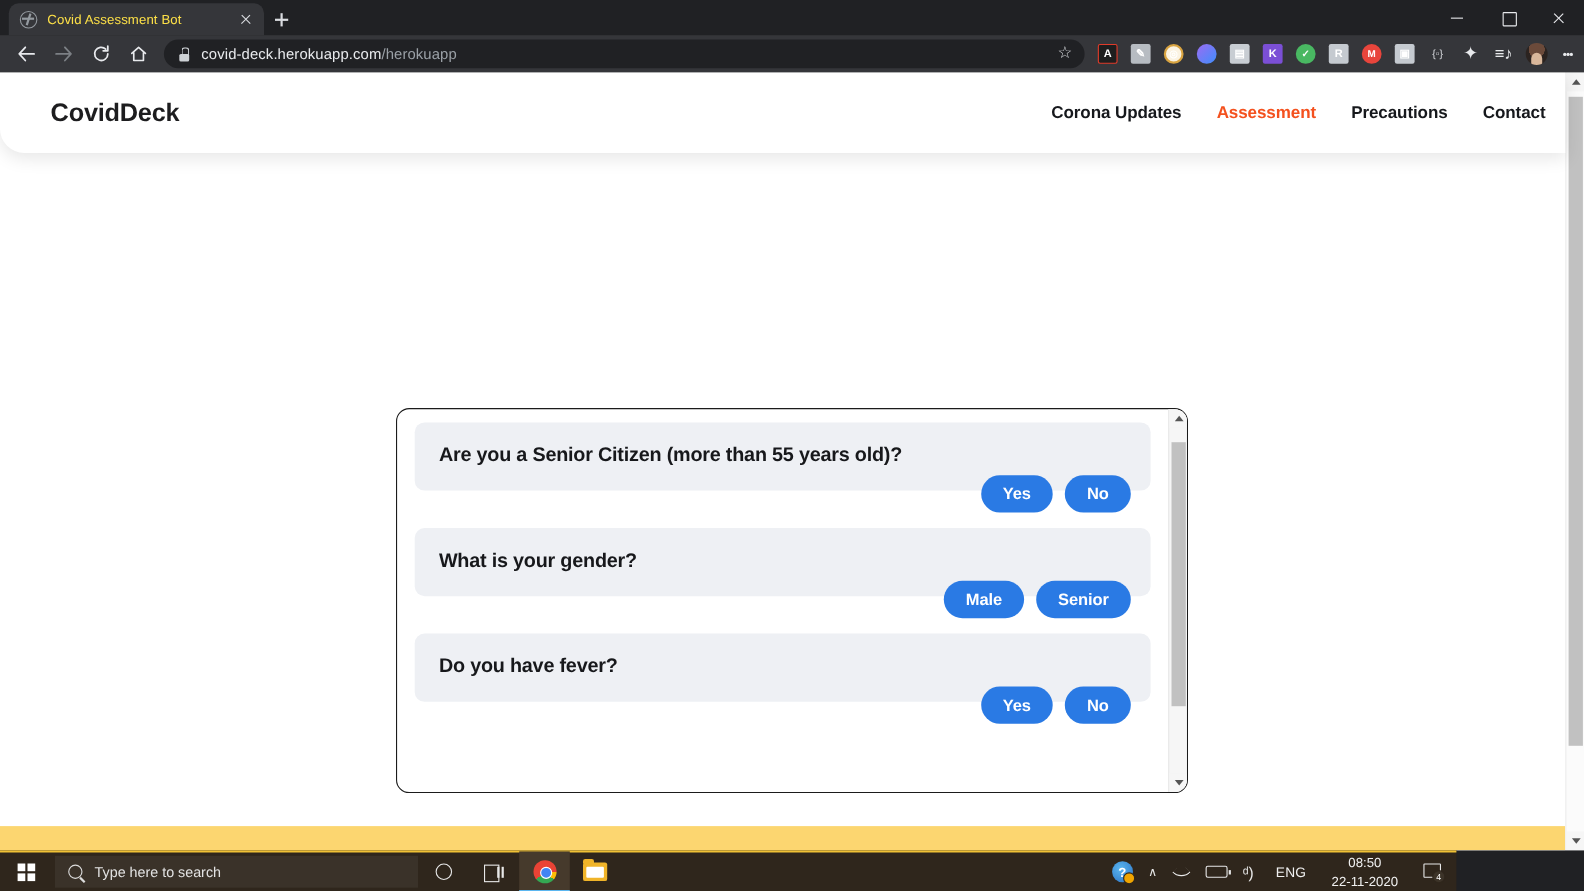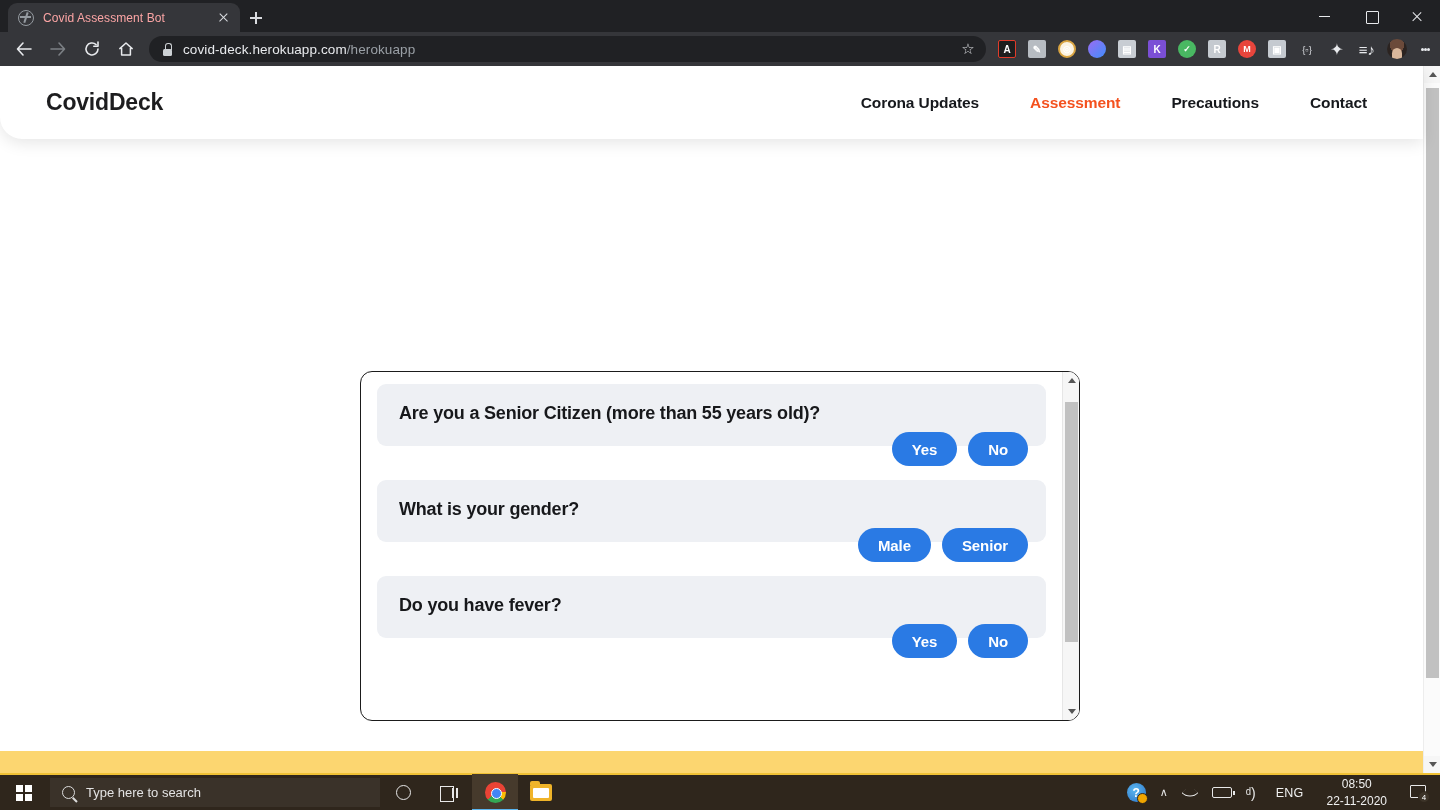--- a/index.html
+++ b/index.html
@@ -30,21 +30,21 @@
   .tab-favicon::before {
     content: ""; position: absolute; left: 1px; top: 5.5px;
     width: 11px; height: 1.5px; background: #9aa0a6;
   }
   .tab-favicon::after {
     content: ""; position: absolute; left: 5.5px; top: 1px;
     width: 1.5px; height: 11px; background: #9aa0a6;
     transform: rotate(18deg);
   }
   .tab-title {
-    flex: 1; margin-left: 9px; color: #fca5a5; font-size: 12px;
+    flex: 1; margin-left: 9px; color: #fde047; font-size: 12px;
     white-space: nowrap; overflow: hidden; text-overflow: ellipsis;
     letter-spacing: .1px;
   }
   .tab-close {
     width: 17px; height: 17px; position: relative; flex: 0 0 auto;
     border-radius: 50%;
   }
   .tab-close::before, .tab-close::after {
     content: ""; position: absolute; left: 3px; top: 8px;
     width: 11px; height: 1.4px; background: #dadce0;
@@ -167,21 +167,21 @@
   .site-header {
     position: relative; height: 73px; background: #fff;
     border-bottom-left-radius: 22px;
     box-shadow: 0 4px 16px rgba(0,0,0,0.10);
     display: flex; align-items: center; z-index: 5;
   }
   .brand {
     margin-left: 46px; font-size: 23px; font-weight: bold; color: #1d1d1f;
     letter-spacing: -0.2px;
   }
-  .nav { margin-left: auto; margin-right: 56px; display: flex; gap: 51px; }
+  .nav { margin-left: auto; margin-right: 18px; display: flex; gap: 32px; }
   .nav a {
     font-size: 15.5px; font-weight: bold; color: #16181c;
     text-decoration: none; letter-spacing: -0.1px;
   }
   .nav a.active { color: #f4511e; }
 
   .page-body { position: absolute; left:0; right:0; top: 73px; bottom: 0; background:#fff; }
 
   .chat-card {
     position: absolute; left: 360px; top: 232px; width: 720px; height: 350px;
@@ -237,21 +237,21 @@
     background: #fbfbfb; border-left: 1px solid #ededed;
   }
 
   .footer-band {
     position: absolute; left: 0; right: 0; bottom: 0; height: 22px;
     background: #fcd670;
   }
 
   
   .taskbar {
-    position: absolute; left: 0; bottom: 0; width: 1440px; height: 37px;
+    position: absolute; left: 0; bottom: 0; width: 1324px; height: 37px;
     background: #2f261c; border-top: 2px solid #f0c135;
     display: flex; align-items: center;
   }
   .tb-start {
     width: 48px; height: 37px; display: flex; align-items: center; justify-content: center;
   }
   .winlogo {
     width: 16px; height: 16px;
     display: grid; grid-template-columns: 1fr 1fr; grid-template-rows: 1fr 1fr; gap: 2px;
   }

